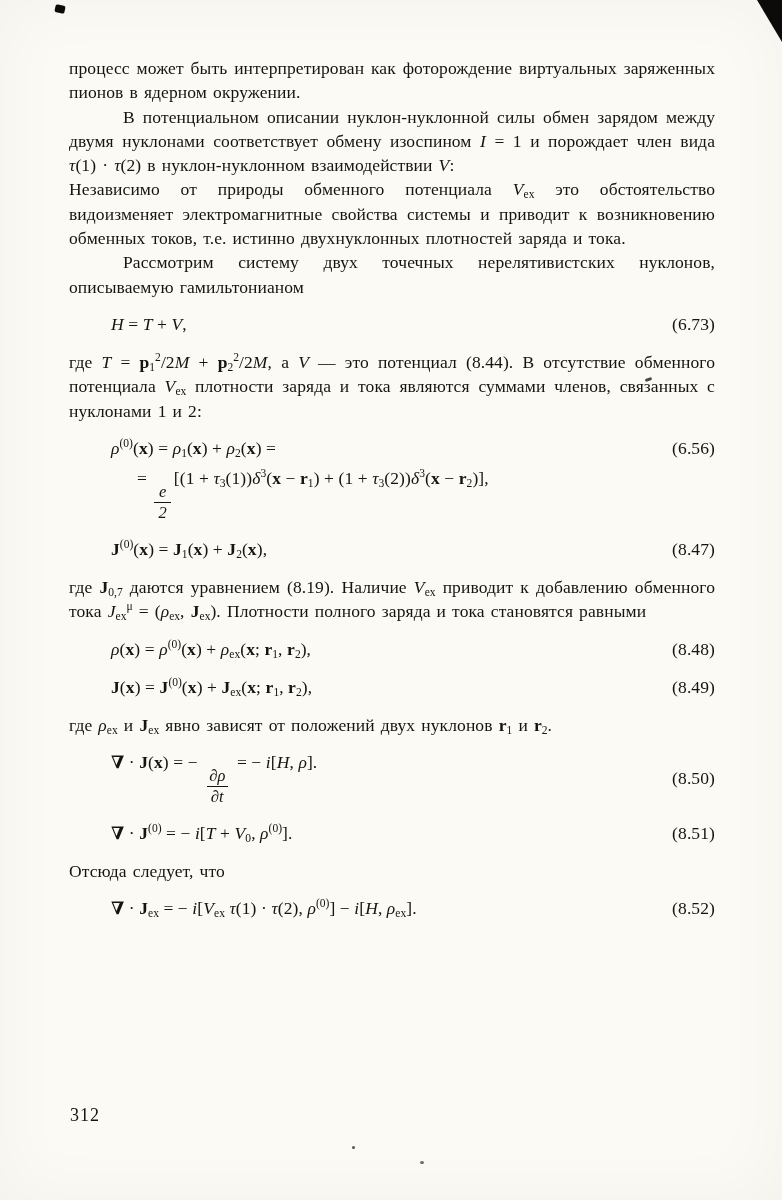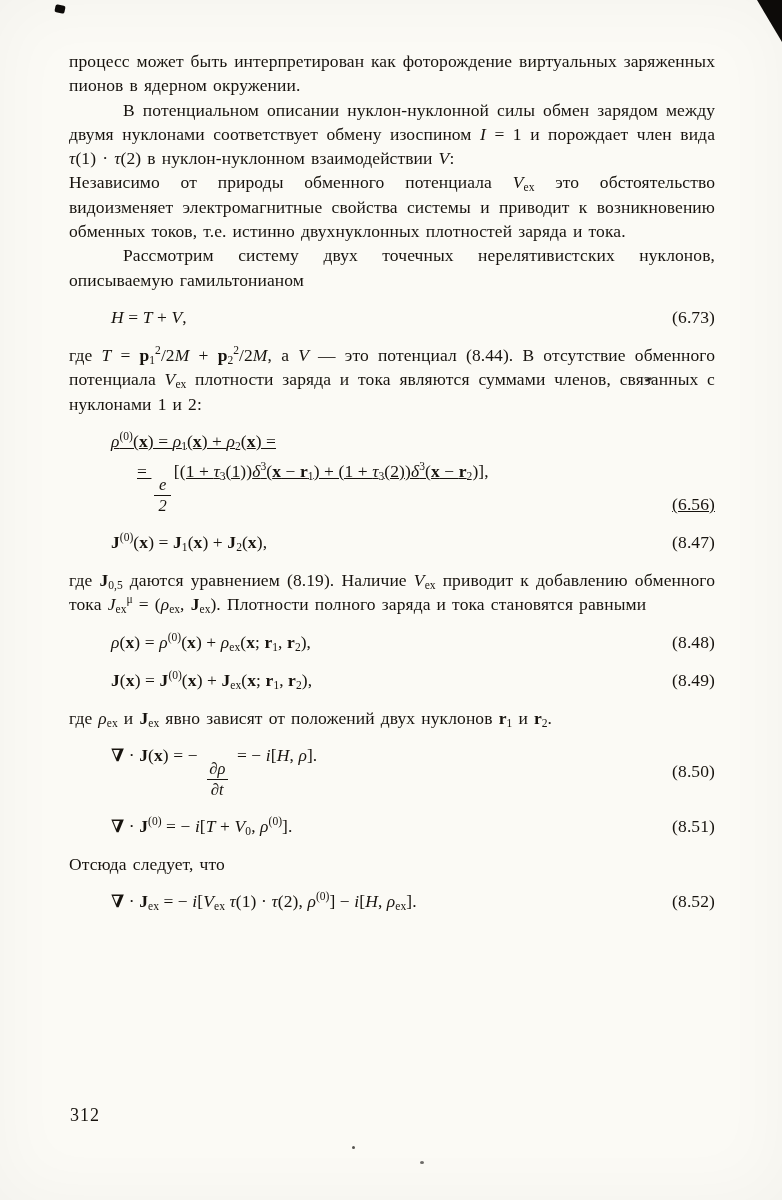--- a/index.html
+++ b/index.html
@@ -13,21 +13,21 @@
     background: var(--paper, #fbfaf5);
     overflow: hidden;
     font-family: "Liberation Serif", "DejaVu Serif", serif;
     color: var(--ink, #17130e);
     box-shadow: inset 0 0 70px rgba(0,0,0,0.035);
   }
 
   .content {
     position: absolute;
     left: 69px;
-    top: 49px;
+    top: 56px;
     width: 646px;
   }
 
   p.para {
     margin: 0;
     font-size: 17.5px;
     line-height: 24.3px;
     text-align: justify;
     word-spacing: 1.6px;
     letter-spacing: 0.1px;
@@ -35,21 +35,21 @@
   p.indent { text-indent: 54px; }
 
   .equation {
     display: flex;
     align-items: center;
     margin: 13px 0;
     font-size: 17.5px;
     line-height: 25px;
     letter-spacing: 0.1px;
   }
-  .equation.multi { align-items: flex-end; text-decoration: underline; }
+  .equation.multi { align-items: flex-start; }
   .eq-body { padding-left: 42px; }
   .eq-line.cont { padding-left: 26px; margin-top: 5px; }
   .eq-num { margin-left: auto; white-space: nowrap; }
 
   .it { font-style: italic; }
   .bd { font-weight: bold; font-style: normal; }
 
   sub, sup { font-size: 66%; line-height: 0; letter-spacing: 0; }
   sup { vertical-align: 0.6em; }
   sub { vertical-align: -0.25em; }
@@ -114,21 +114,21 @@
             </span>[(1 + <span class="it">τ</span><sub>3</sub>(1))<span class="it">δ</span><sup>3</sup>(<span class="bd">x</span> − <span class="bd">r</span><sub>1</sub>) + (1 + <span class="it">τ</span><sub>3</sub>(2))<span class="it">δ</span><sup>3</sup>(<span class="bd">x</span> − <span class="bd">r</span><sub>2</sub>)],</div>
         </div>
         <span class="eq-num">(6.56)</span>
       </div>
       <div class="equation">
         <div class="eq-body">
           <div class="eq-line"><span class="bd">J</span><sup>(0)</sup>(<span class="bd">x</span>) = <span class="bd">J</span><sub>1</sub>(<span class="bd">x</span>) + <span class="bd">J</span><sub>2</sub>(<span class="bd">x</span>),</div>
         </div>
         <span class="eq-num">(8.47)</span>
       </div>
-      <p class="para">где <span class="bd">J</span><sub>0,5</sub> даются уравнением (8.19). Наличие <span class="it">V</span><sub>ex</sub> приводит к добавлению обменного тока <span class="it">J</span><sub>ex</sub><sup>μ</sup> = (<span class="it">ρ</span><sub>ex</sub>, <span class="bd">J</span><sub>ex</sub>). Плотности полного заряда и тока становятся равными</p>
+      <p class="para">где <span class="bd">J</span><sub>0,7</sub> даются уравнением (8.19). Наличие <span class="it">V</span><sub>ex</sub> приводит к добавлению обменного тока <span class="it">J</span><sub>ex</sub><sup>μ</sup> = (<span class="it">ρ</span><sub>ex</sub>, <span class="bd">J</span><sub>ex</sub>). Плотности полного заряда и тока становятся равными</p>
       <div class="equation">
         <div class="eq-body">
           <div class="eq-line"><span class="it">ρ</span>(<span class="bd">x</span>) = <span class="it">ρ</span><sup>(0)</sup>(<span class="bd">x</span>) + <span class="it">ρ</span><sub>ex</sub>(<span class="bd">x</span>; <span class="bd">r</span><sub>1</sub>, <span class="bd">r</span><sub>2</sub>),</div>
         </div>
         <span class="eq-num">(8.48)</span>
       </div>
       <div class="equation">
         <div class="eq-body">
           <div class="eq-line"><span class="bd">J</span>(<span class="bd">x</span>) = <span class="bd">J</span><sup>(0)</sup>(<span class="bd">x</span>) + <span class="bd">J</span><sub>ex</sub>(<span class="bd">x</span>; <span class="bd">r</span><sub>1</sub>, <span class="bd">r</span><sub>2</sub>),</div>
         </div>

